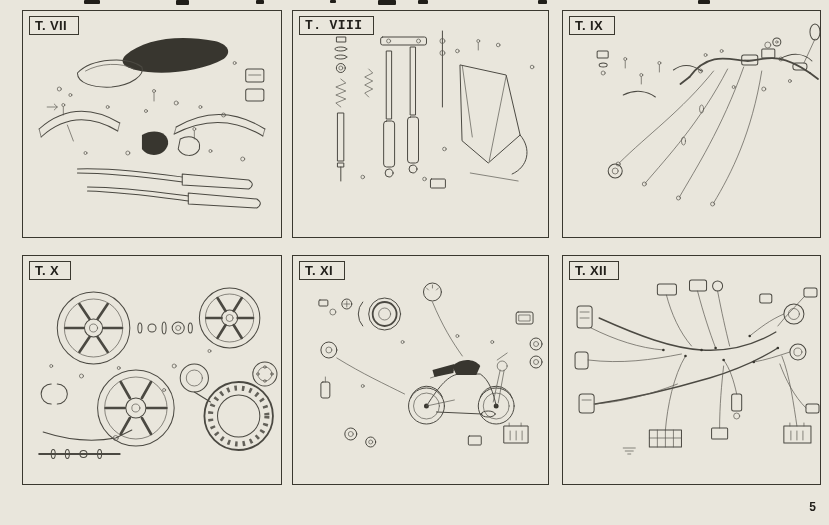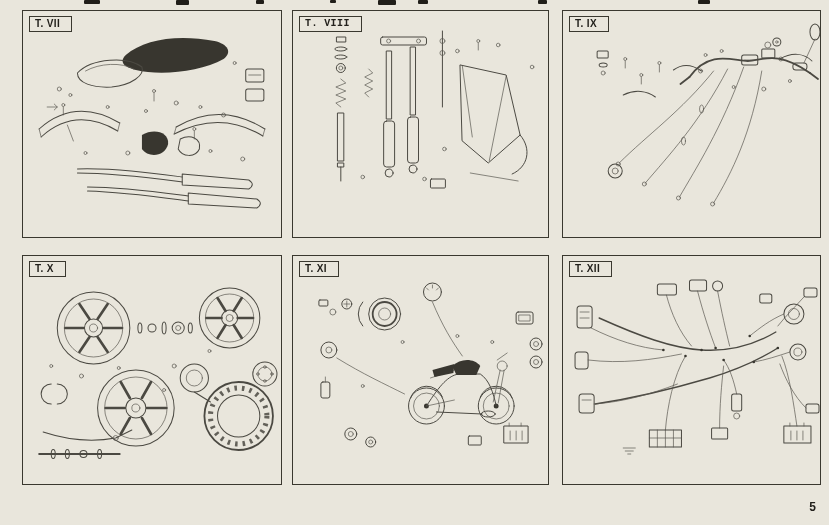--- a/index.html
+++ b/index.html
@@ -10,21 +10,21 @@
   }
   html,body{margin:0;padding:0;background:var(--paper);}
   .page{
     position:relative;width:829px;height:525px;background:var(--paper);
     font-family:"Liberation Sans",sans-serif;overflow:hidden;
   }
   .panel{position:absolute;border:1px solid var(--border);background:var(--paper);}
   .panel-label{
     position:absolute;top:5px;left:6px;z-index:2;
     border:1px solid var(--border);background:var(--paper);
-    font-size:10px;font-weight:bold;letter-spacing:.4px;color:var(--ink);
+    font-size:13px;font-weight:bold;letter-spacing:.4px;color:var(--ink);
     padding:2px 11px 2px 5px;line-height:1;white-space:nowrap;
   }
   .diag{position:absolute;inset:0;width:100%;height:100%;}
   .artifact{position:absolute;top:0;background:#201e19;border-radius:1px;}
   .page-num{position:absolute;right:13px;bottom:11px;font-size:12px;font-weight:bold;color:var(--ink);}
   
   #p1{left:22px;top:10px;width:258px;height:226px;}
   #p2{left:292px;top:10px;width:255px;height:226px;font-family:Liberation Mono, monospace;}
   #p3{left:562px;top:10px;width:257px;height:226px;}
   #p4{left:22px;top:255px;width:258px;height:228px;text-decoration:underline;}

